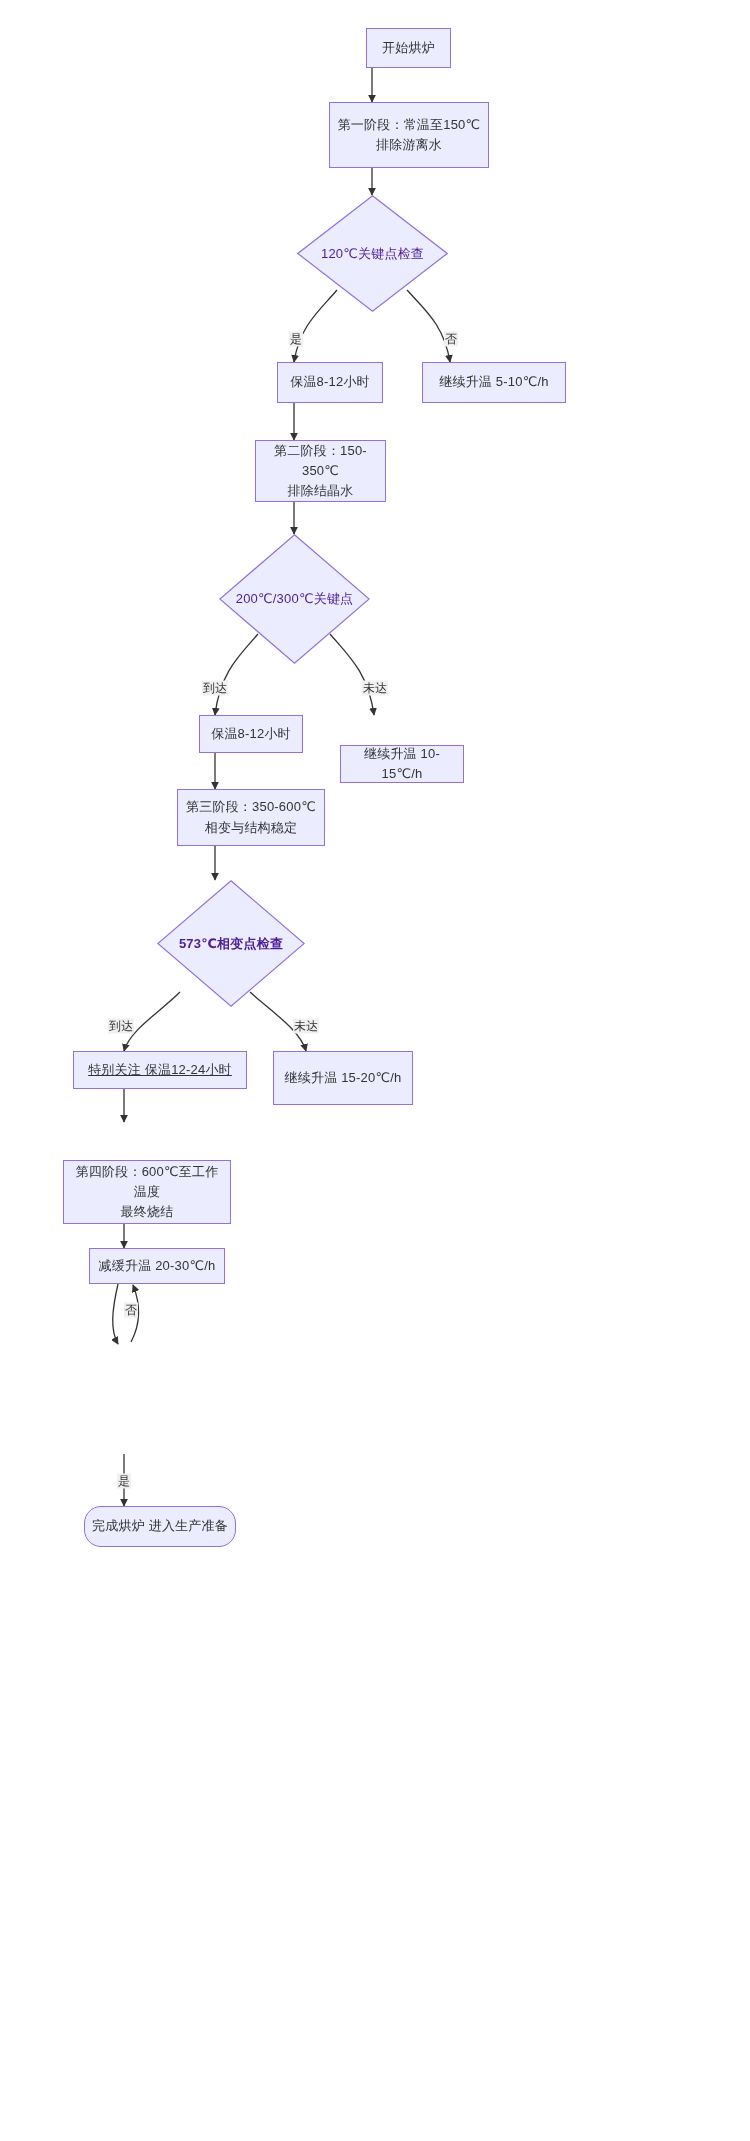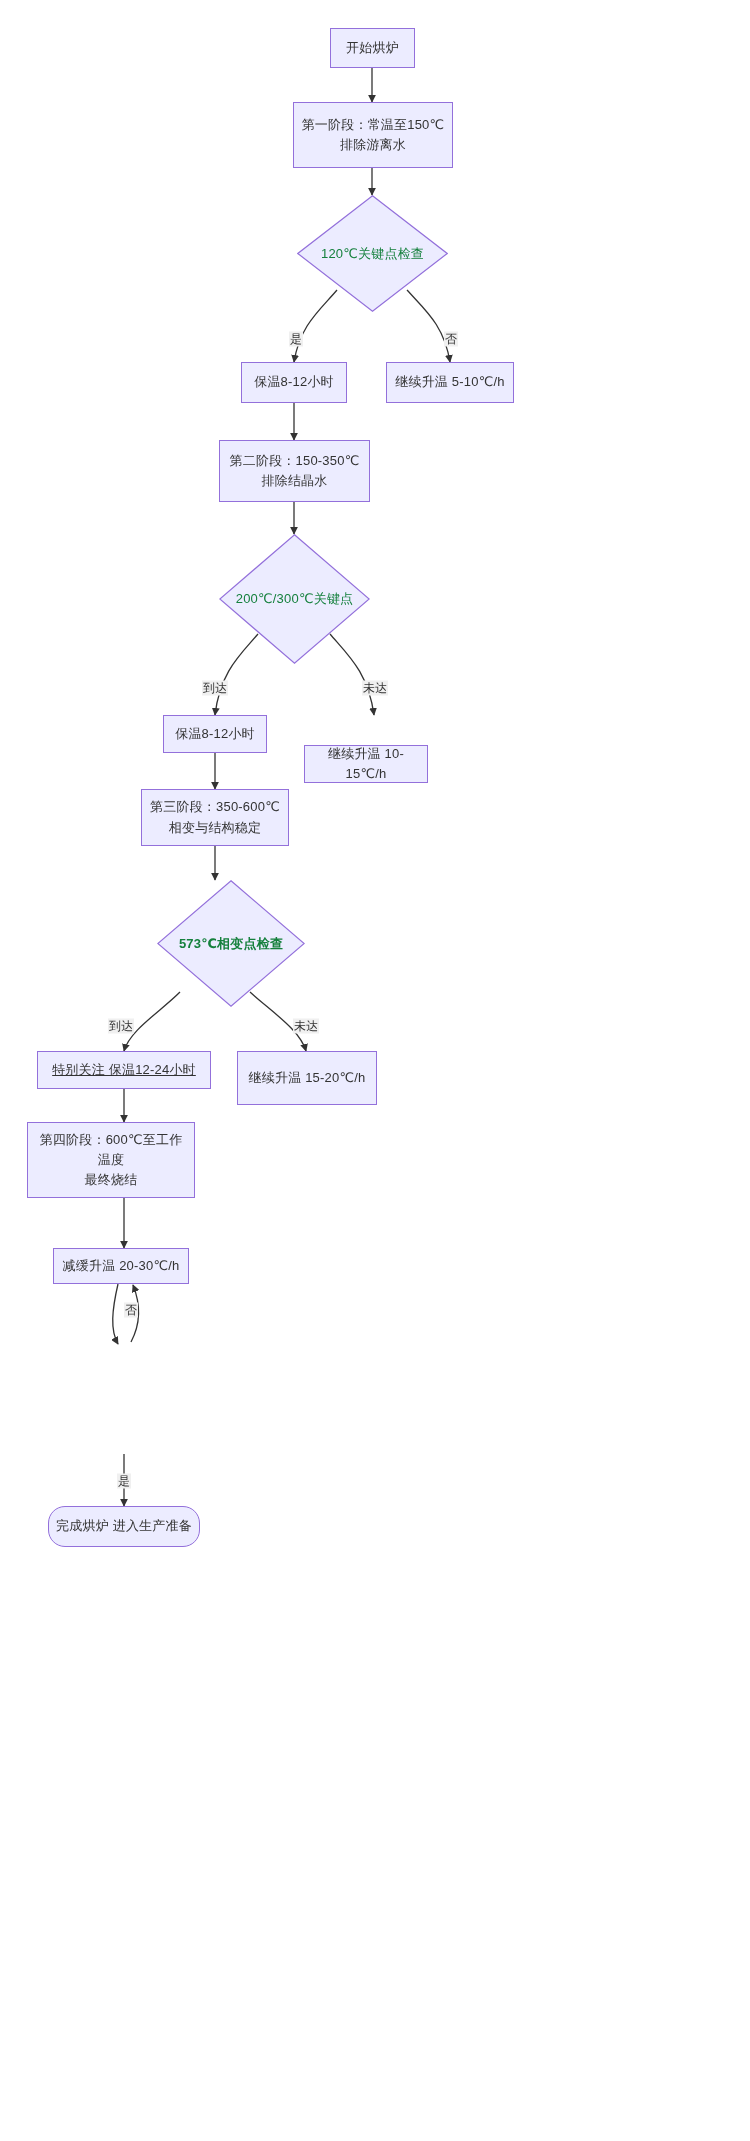--- a/index.html
+++ b/index.html
@@ -33,39 +33,40 @@
     justify-content: center;
     text-align: center;
     background: #ECECFF;
     border: 1px solid #9370DB;
     color: #333333;
     font-size: 13px;
     line-height: 1.55;
     letter-spacing: 0.2px;
     white-space: pre-line;
     padding: 2px 6px;
+    margin-left: 36px;
   }
   .diamond-wrap {
     position: absolute;
     display: flex;
     align-items: center;
     justify-content: center;
   }
   .diamond-wrap .dshape {
     position: absolute;
     left: 0;
     top: 0;
     width: 100%;
     height: 100%;
   }
   .diamond-wrap .dlabel {
     position: relative;
     z-index: 2;
     font-size: 13px;
-    color: #15803d;
+    color: #4c1d95;
     text-align: left;
     letter-spacing: 0.2px;
     white-space: nowrap;
   }
   .edge-label {
     position: absolute;
     font-size: 12px;
     color: #333333;
     background: #f0f0f0;
     padding: 0 1px;
@@ -136,25 +137,25 @@
     <svg class="dshape" viewBox="0 0 151 117" preserveAspectRatio="none" xmlns="http://www.w3.org/2000/svg">
       <polygon points="75.5,0.8 150.2,58.5 75.5,116.2 0.8,58.5" fill="#ECECFF" stroke="#9370DB" stroke-width="1.2"></polygon>
     </svg>
     <span class="dlabel">120℃关键点检查</span>
   </div>
 
   <div class="node" style="left:241px; top:362px; width:106px; height:41px;">
     <span>保温8-12小时</span>
   </div>
 
-  <div class="node" style="left:386px; top:362px; width:128px; height:41px;">
+  <div class="node" style="left:386px; top:362px; width:144px; height:41px;">
     <span>继续升温 5-10℃/h</span>
   </div>
 
-  <div class="node" style="left:219px; top:440px; width:151px; height:62px;">
+  <div class="node" style="left:219px; top:440px; width:131px; height:62px;">
     <span>第二阶段：150-350℃
 排除结晶水</span>
   </div>
 
   <div class="diamond-wrap" style="left:219px; top:534px; width:151px; height:130px;">
     <svg class="dshape" viewBox="0 0 151 130" preserveAspectRatio="none" xmlns="http://www.w3.org/2000/svg">
       <polygon points="75.5,0.8 150.2,65 75.5,129.2 0.8,65" fill="#ECECFF" stroke="#9370DB" stroke-width="1.2"></polygon>
     </svg>
     <span class="dlabel">200℃/300℃关键点</span>
   </div>
@@ -180,21 +181,21 @@
   </div>
 
   <div class="node" style="left:37px; top:1051px; width:174px; height:38px;text-decoration:underline;">
     <span>特别关注 保温12-24小时</span>
   </div>
 
   <div class="node" style="left:237px; top:1051px; width:140px; height:54px;">
     <span>继续升温 15-20℃/h</span>
   </div>
 
-  <div class="node" style="left:27px; top:1122px; width:168px; height:76px;">
+  <div class="node" style="left:27px; top:1160px; width:168px; height:64px;">
     <span>第四阶段：600℃至工作温度
 最终烧结</span>
   </div>
 
   <div class="node" style="left:53px; top:1248px; width:136px; height:36px;">
     <span>减缓升温 20-30℃/h</span>
   </div>
 
 
   <div class="node" style="left:48px; top:1506px; width:152px; height:41px;border-radius:17px;">

